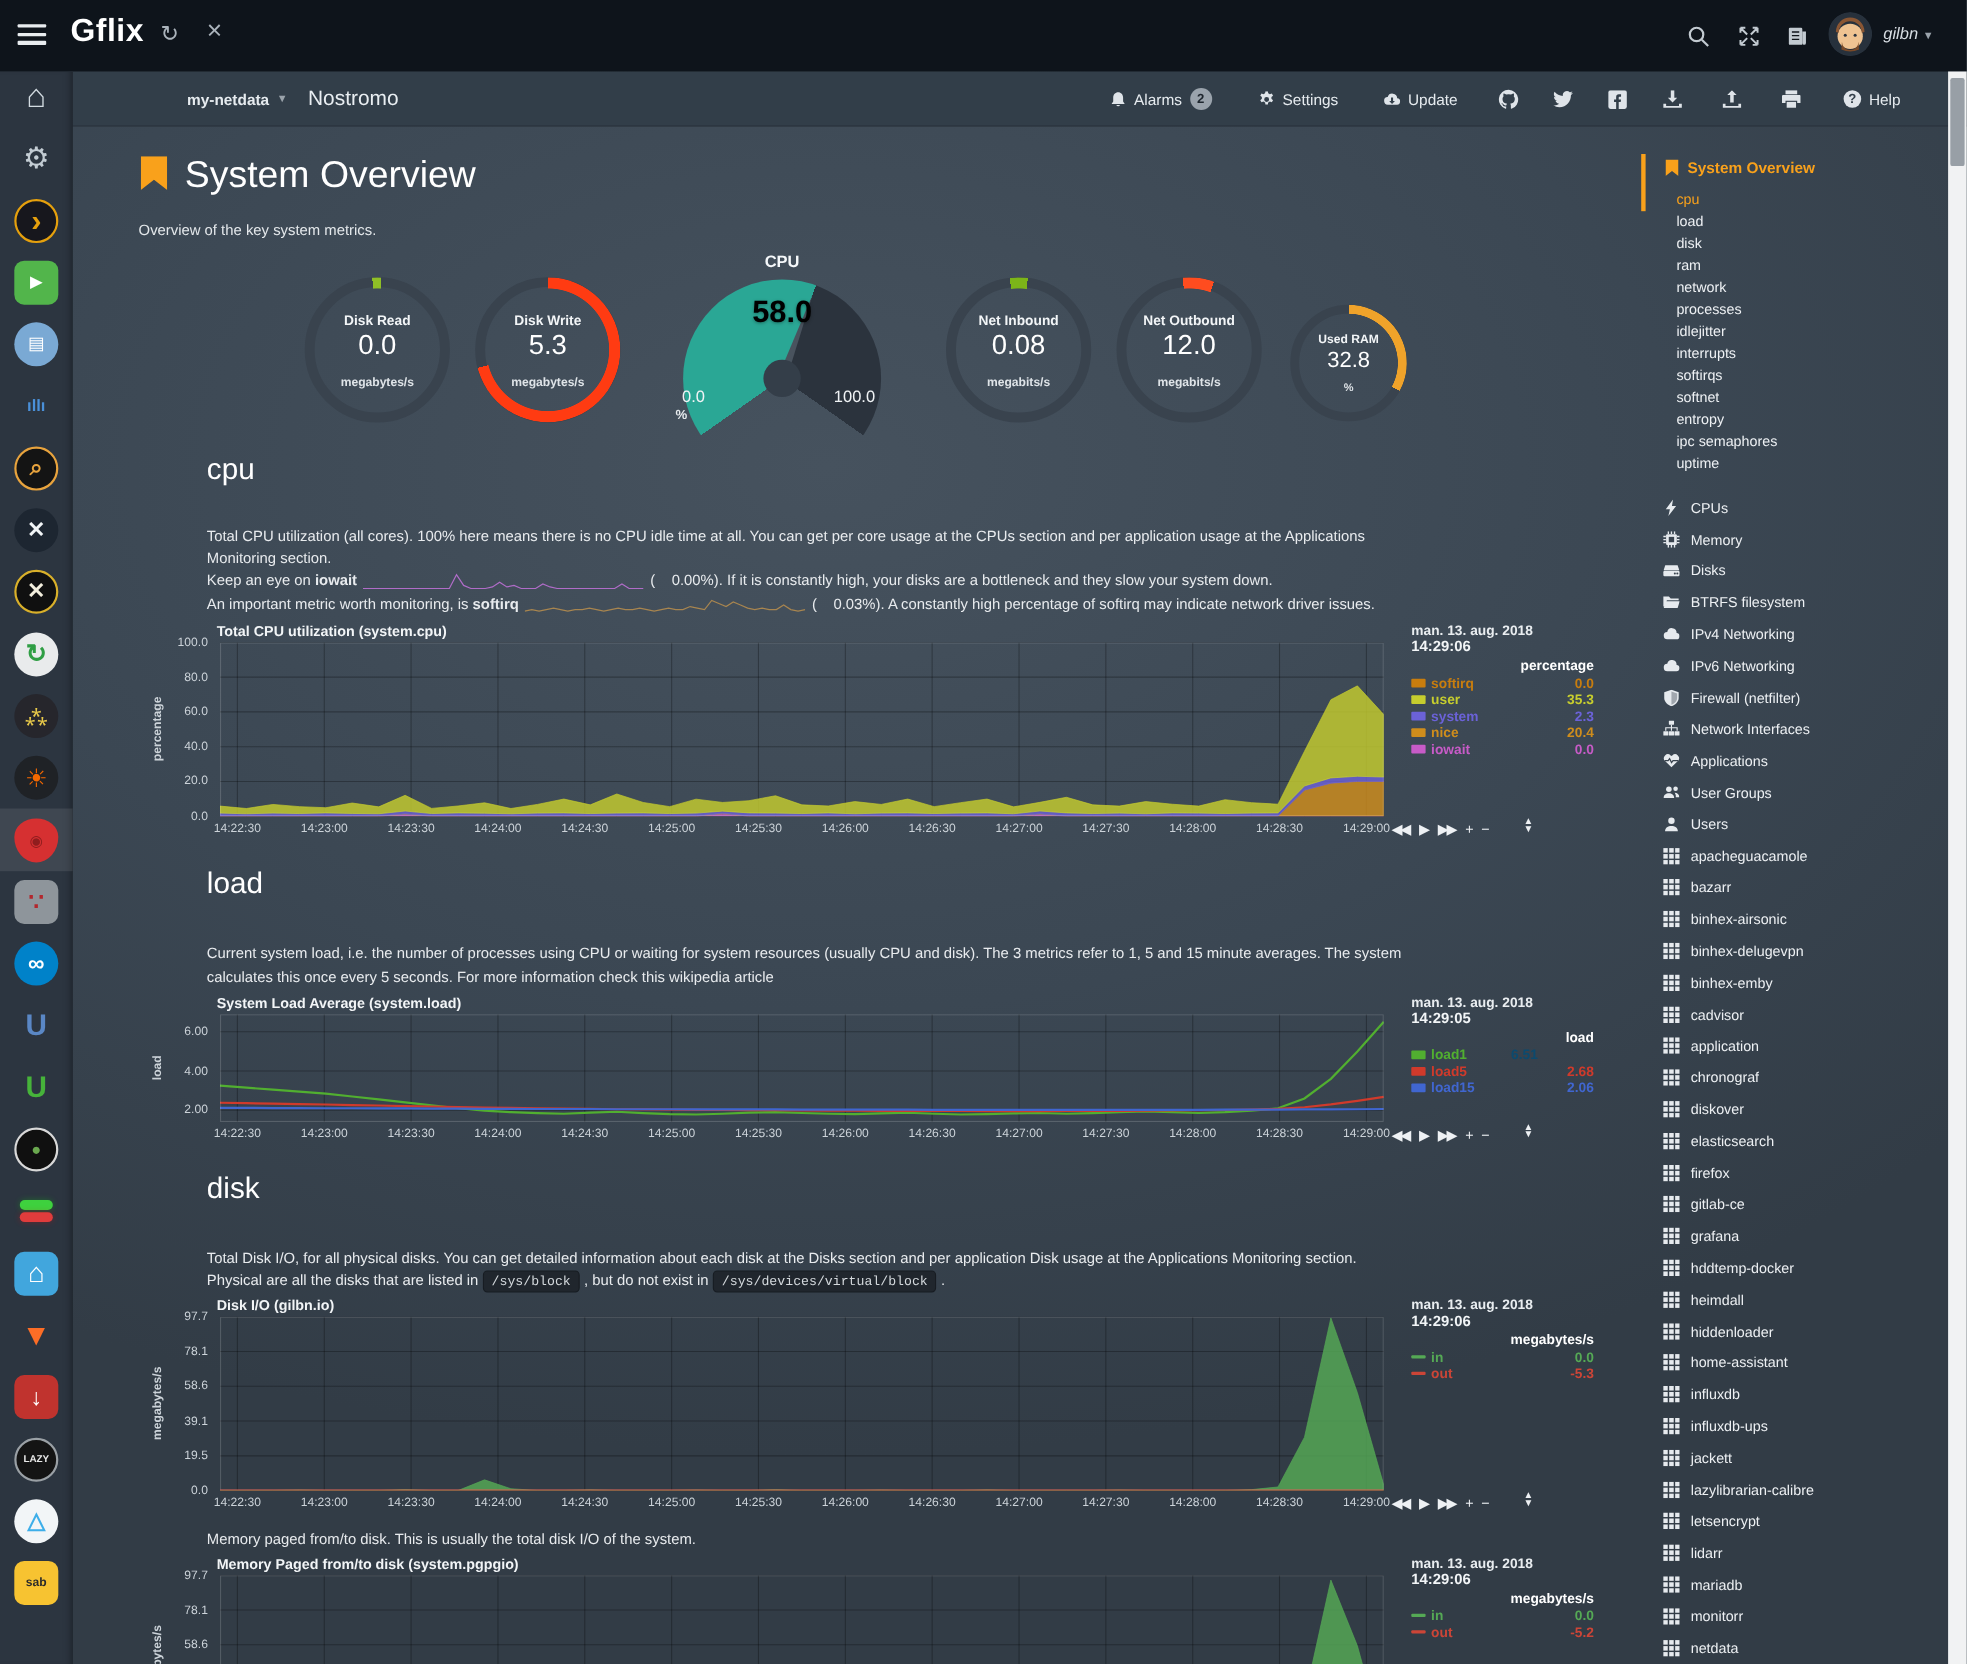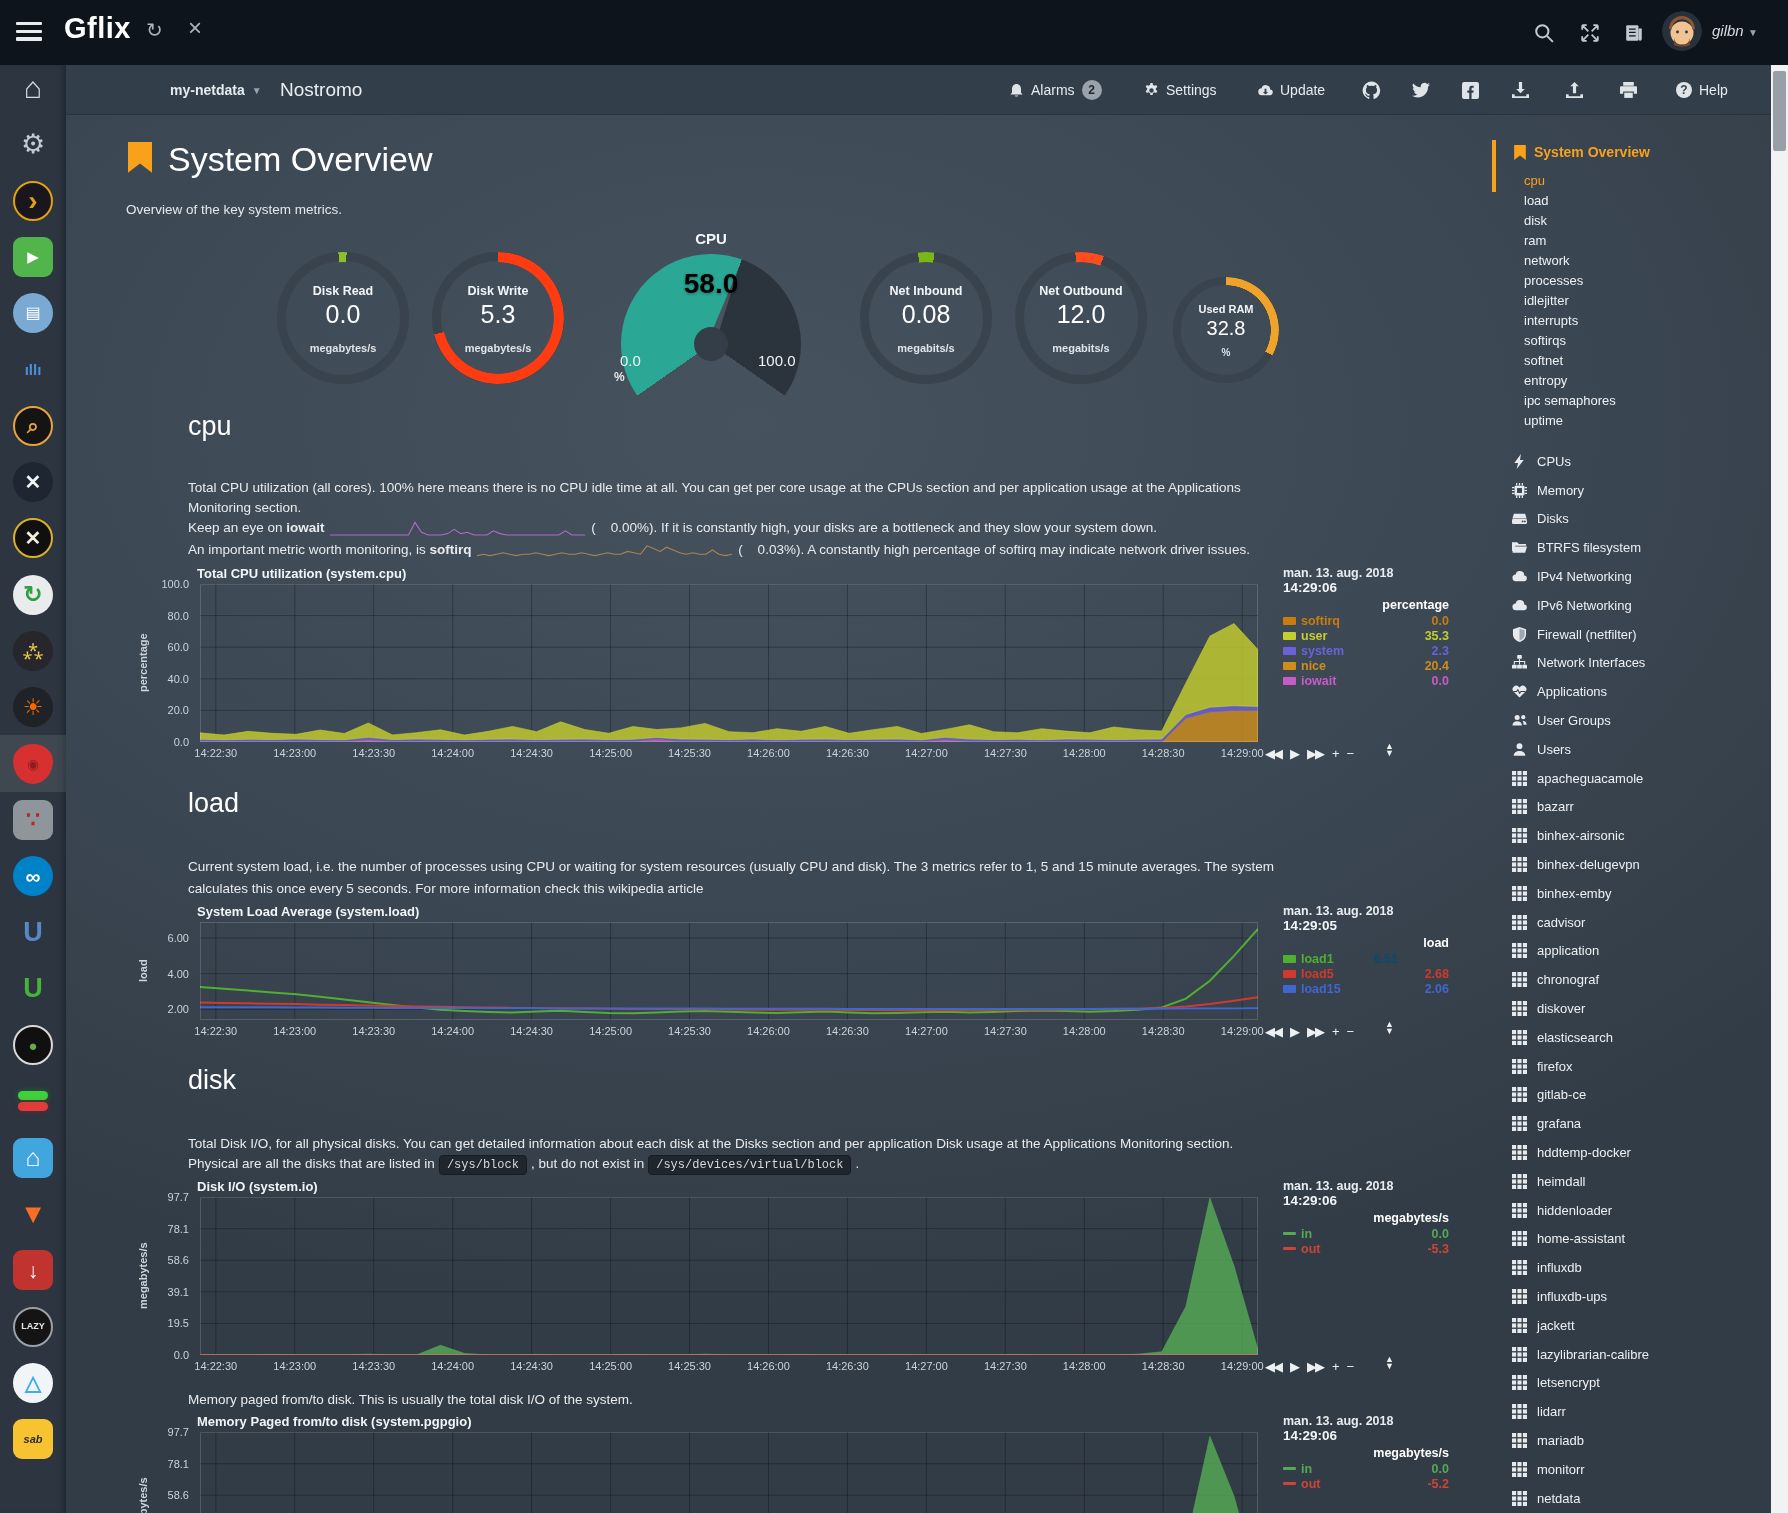--- a/index.html
+++ b/index.html
@@ -273,21 +273,21 @@
     <div class="lb-item" style="top: 1233.1px;">
       <span class="lb-ic" style="background: rgb(20, 20, 20); border-radius: 50%; border: 2px solid rgb(154, 160, 165);">
         <span style="color: rgb(232, 232, 232); font-size: 9px; font-weight: 700;">LAZY</span>
       </span>
     </div>
     <div class="lb-item" style="top: 1289.4px;">
       <span class="lb-ic" style="background: rgb(242, 245, 247); border-radius: 50%;">
         <span style="color: rgb(61, 174, 233); font-size: 21px; font-weight: 700;">△</span>
       </span>
     </div>
-    <div class="lb-item" style="top: 1345.7px; font-style: italic;">
+    <div class="lb-item" style="top: 1345.7px;">
       <span class="lb-ic" style="background: rgb(247, 195, 49); border-radius: 9px;">
         <span style="color: rgb(43, 43, 43); font-size: 11px; font-weight: 700;">sab</span>
       </span>
     </div>
   </div>
 
 <div class="navbar">
   <span class="nb nd-server">
       <span>my-netdata</span> 
       <span class="caret">▼</span>
@@ -615,21 +615,21 @@
     </div>
   </div>
 
   <div class="h2" style="top:1065px;">disk</div>
   <div class="desc" style="top:1136px;">Total Disk I/O, for all physical disks. You can get detailed information about each disk at the Disks section and per application Disk usage at the Applications Monitoring section.</div>
   <div class="desc" style="top:1155px;">
     <span>Physical are all the disks that are listed in</span><span class="chip">/sys/block</span><span>, but do not exist in</span><span class="chip">/sys/devices/virtual/block</span><span>.</span>
   </div>
 
   <div class="chart" style="top:1173px;height:215px;">
-    <div class="c-title">Disk I/O (system.io)</div>
+    <div class="c-title">Disk I/O (gilbn.io)</div>
     <div class="c-ylabel" style="top:24px;height:158px;">megabytes/s</div>
     <div class="c-yticks" style="top:24px;height:158px;">
         <span style="top: -6px;">97.7</span>
         <span style="top: 25.697px;">78.1</span>
         <span style="top: 57.2323px;">58.6</span>
         <span style="top: 88.7677px;">39.1</span>
         <span style="top: 120.465px;">19.5</span>
         <span style="top: 152px;">0.0</span>
       </div>
     <svg class="c-plot" width="1058" height="158" viewBox="0 0 1058 158">

